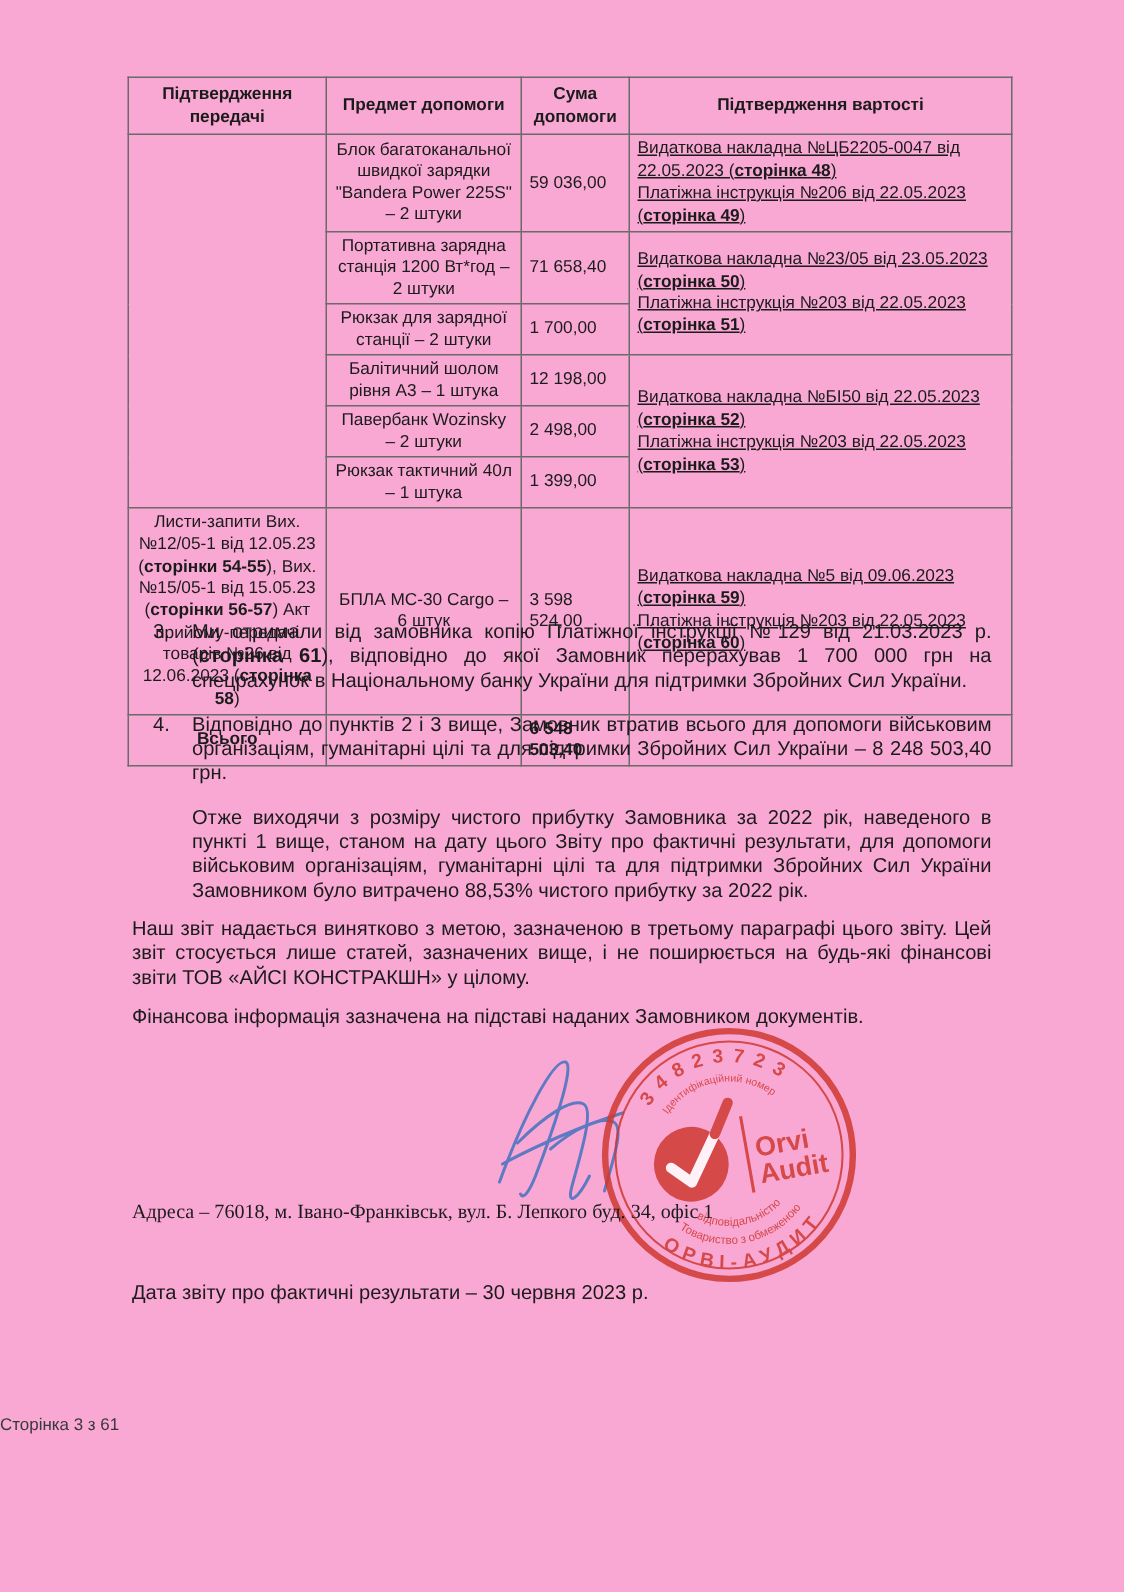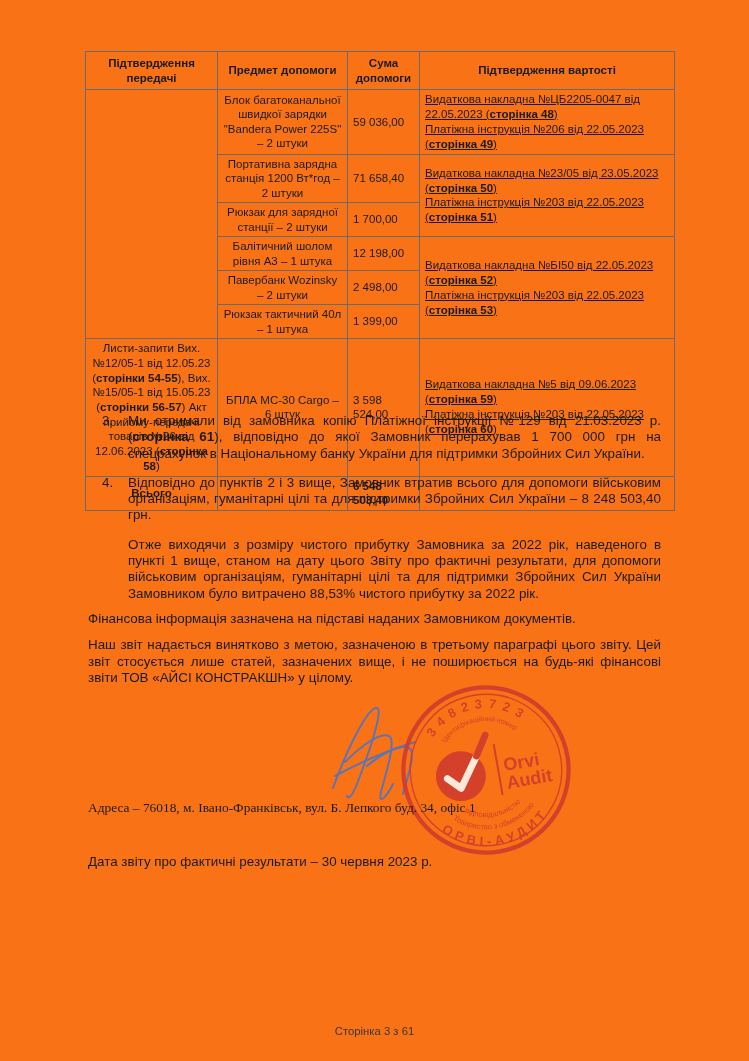--- a/index.html
+++ b/index.html
@@ -1,19 +1,19 @@
 <!DOCTYPE html>
 <html><head>
 <meta charset="utf-8">
 <style>
   html,body{margin:0;padding:0;background:#ffffff;}
   .page{
     position:relative;
     width:749px;height:1061px;
-    background:#f97316;
+    background:#f9a8d4;
     font-family:"Liberation Sans","DejaVu Sans",sans-serif;
     color:#1b1b1b;
     overflow:hidden;
   }
   
   .doc-table{
     position:absolute;left:85px;top:51px;width:589px;
     border-collapse:collapse;table-layout:fixed;
     font-size:11.5px;line-height:1.26;color:#1b1b1b;
   }
@@ -52,22 +52,22 @@
     position:absolute;left:400px;top:684px;width:172px;height:172px;
     transform:rotate(-10deg);opacity:.84;pointer-events:none;
   }
   .stamp text{font-family:"Liberation Sans","DejaVu Sans",sans-serif;}
   .handsign{
     position:absolute;left:323px;top:692px;width:118px;height:118px;
     opacity:.9;pointer-events:none;
   }
   
   .footer{
-    position:absolute;left:0;top:1025px;width:100%;
-    text-align:center;font-size:11.3px;color:#383838;
+    position:absolute;left:0;top:944px;width:100%;
+    font-size:11.3px;color:#383838;
   }
 </style>
 </head>
 <body>
 
 <div class="page">
 
   <table class="doc-table">
     <colgroup>
       <col style="width:132px">
@@ -130,22 +130,22 @@
   <div class="body-text">
     <div class="list-item">
       <span class="num">3.</span>
       <div><span>Ми отримали від замовника копію Платіжної інструкції №129 від 21.03.2023 р. (</span><b>сторінка 61</b><span>), відповідно до якої Замовник перерахував 1 700 000 грн на спецрахунок в Національному банку України для підтримки Збройних Сил України.</span></div>
     </div>
     <div class="list-item">
       <span class="num">4.</span>
       <div>Відповідно до пунктів 2 і 3 вище, Замовник втратив всього для допомоги військовим організаціям, гуманітарні цілі та для підтримки Збройних Сил України – 8 248 503,40 грн.</div>
     </div>
     <div class="sub-para">Отже виходячи з розміру чистого прибутку Замовника за 2022 рік, наведеного в пункті 1 вище, станом на дату цього Звіту про фактичні результати, для допомоги військовим організаціям, гуманітарні цілі та для підтримки Збройних Сил України Замовником було витрачено 88,53% чистого прибутку за 2022 рік.</div>
+    <p class="plain">Наш звіт надається винятково з метою, зазначеною в третьому параграфі цього звіту. Цей звіт стосується лише статей, зазначених вище, і не поширюється на будь-які фінансові звіти ТОВ «АЙСІ КОНСТРАКШН» у цілому.</p>
     <p class="plain">Фінансова інформація зазначена на підставі наданих Замовником документів.</p>
-    <p class="plain">Наш звіт надається винятково з метою, зазначеною в третьому параграфі цього звіту. Цей звіт стосується лише статей, зазначених вище, і не поширюється на будь-які фінансові звіти ТОВ «АЙСІ КОНСТРАКШН» у цілому.</p>
   </div>
 
 
   <svg class="handsign" viewBox="0 0 118 118">
     <g fill="none" stroke="#4f74c2" stroke-width="2" stroke-linecap="round">
       <path d="M10,96 C26,52 46,14 54,16 C61,18 44,66 34,92 C30,102 26,108 24,104"></path>
       <path d="M22,70 C40,52 58,40 66,44 C74,48 62,84 58,100 C55,112 62,108 70,92"></path>
       <path d="M44,74 C58,62 76,52 86,56 C94,60 84,86 80,102"></path>
       <path d="M12,84 C34,72 66,58 92,50"></path>
     </g>

